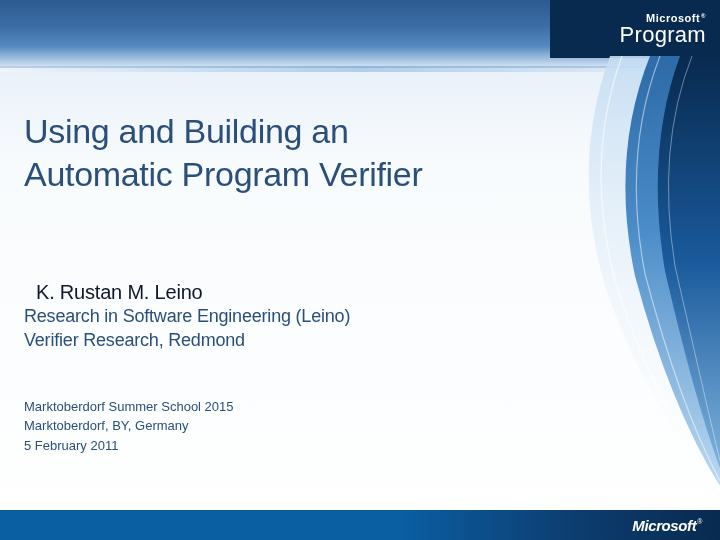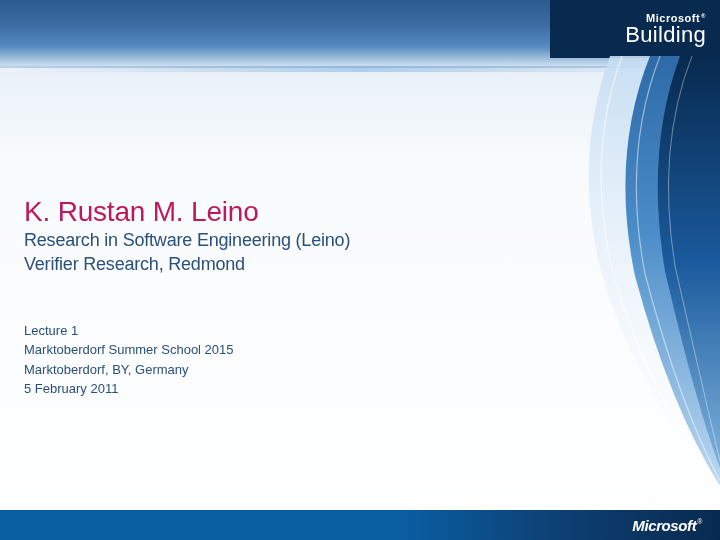--- a/index.html
+++ b/index.html
@@ -75,24 +75,25 @@
     }
     .title {
       color: #2a4f7a;
       font-size: 34px;
       font-weight: 400;
       line-height: 1.25;
       letter-spacing: -0.3px;
     }
     .author {
       margin-top: 86px;
-      color: #be185d;
-      font-size: 28px;
+      color: #0f172a;
+      font-size: 20px;
       font-weight: 400;
       letter-spacing: -0.2px;
+      margin-left: 12px;
     }
     .affiliation {
       color: #2a4f7a;
       font-size: 18px;
       font-weight: 400;
       line-height: 1.35;
       letter-spacing: -0.2px;
     }
     .lecture-info {
       margin-top: 44px;
@@ -140,21 +141,21 @@
       margin-left: 1px;
     }
   </style>
 </head>
 <body>
 
 <div class="top-band"></div>
 
 <div class="logo-block">
   <div class="logo-ms">Microsoft</div>
-  <div class="logo-research">Building</div>
+  <div class="logo-research">Program</div>
 </div>
 
 <div class="side-swoosh">
   <svg width="160" height="430" viewBox="0 0 160 430">
     <defs>
       <linearGradient id="sw1" x1="0" y1="0" x2="0" y2="1">
         <stop offset="0%" stop-color="#2d6aa7"></stop>
         <stop offset="40%" stop-color="#4a8cc8"></stop>
         <stop offset="100%" stop-color="#bcd9f1"></stop>
       </linearGradient>
@@ -171,25 +172,28 @@
     <path d="M 50 0 Q 10 110 45 230 Q 90 360 160 430 L 160 0 Z" fill="url(#sw3)"></path>
     <path d="M 90 0 Q 50 100 75 220 Q 110 350 160 430 L 160 0 Z" fill="url(#sw1)"></path>
     <path d="M 120 0 Q 85 95 105 215 Q 135 345 160 412 L 160 0 Z" fill="url(#sw2)"></path>
     <path d="M 62 0 Q 24 105 55 225 Q 98 358 160 430" fill="none" stroke="#ffffff" stroke-opacity="0.55" stroke-width="1.4"></path>
     <path d="M 100 0 Q 62 98 85 218 Q 120 350 160 425" fill="none" stroke="#ffffff" stroke-opacity="0.5" stroke-width="1.2"></path>
     <path d="M 132 0 Q 96 92 115 210 Q 145 342 160 405" fill="none" stroke="#ffffff" stroke-opacity="0.4" stroke-width="1"></path>
   </svg>
 </div>
 
 <div class="content">
+  <div class="title">
+    <div>Using and Building an</div>
+    <div>Automatic Program Verifier</div>
+  </div>
   <div class="author">K. Rustan M. Leino</div>
   <div class="affiliation">Research in Software Engineering (Leino)</div>
   <div class="affiliation">Verifier Research, Redmond</div>
   <div class="lecture-info">
-    <div>Lecture 1</div>
     <div>Marktoberdorf Summer School 2015</div>
     <div>Marktoberdorf, BY, Germany</div>
     <div>5 February 2011</div>
   </div>
 </div>
 
 <div class="bottom-bar">
   <div class="bottom-ms">Microsoft</div>
 </div>
 

